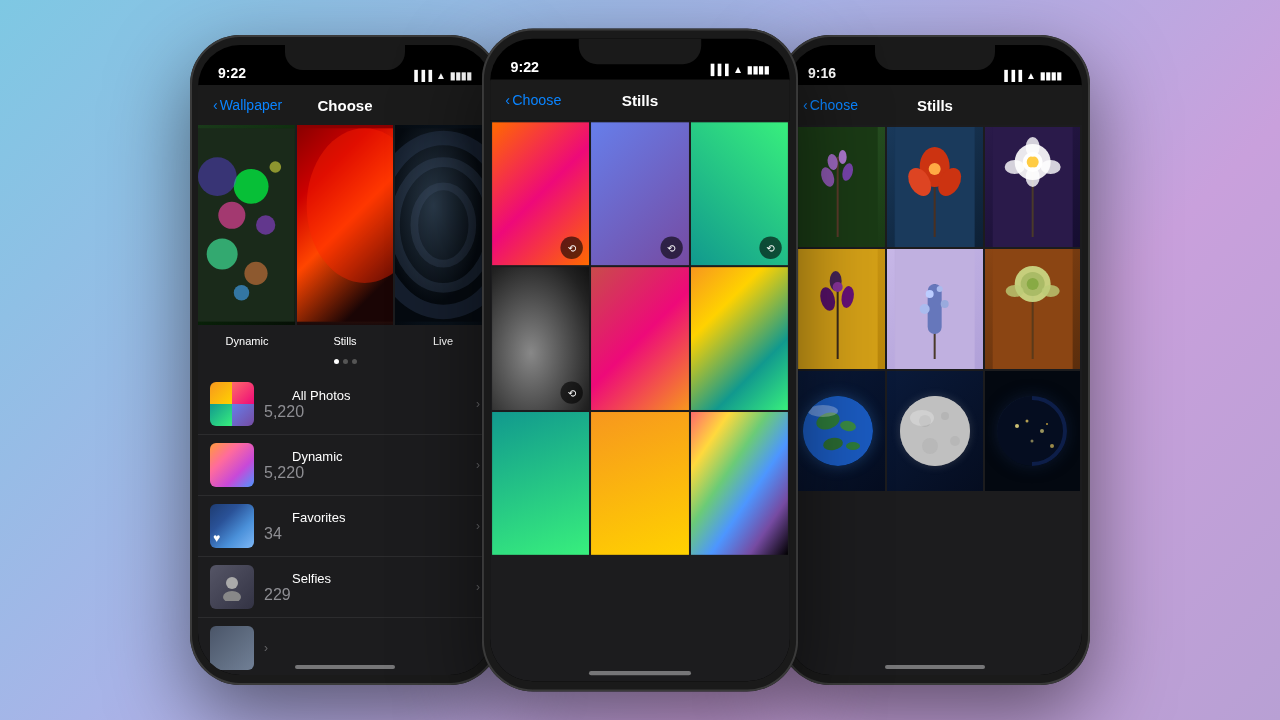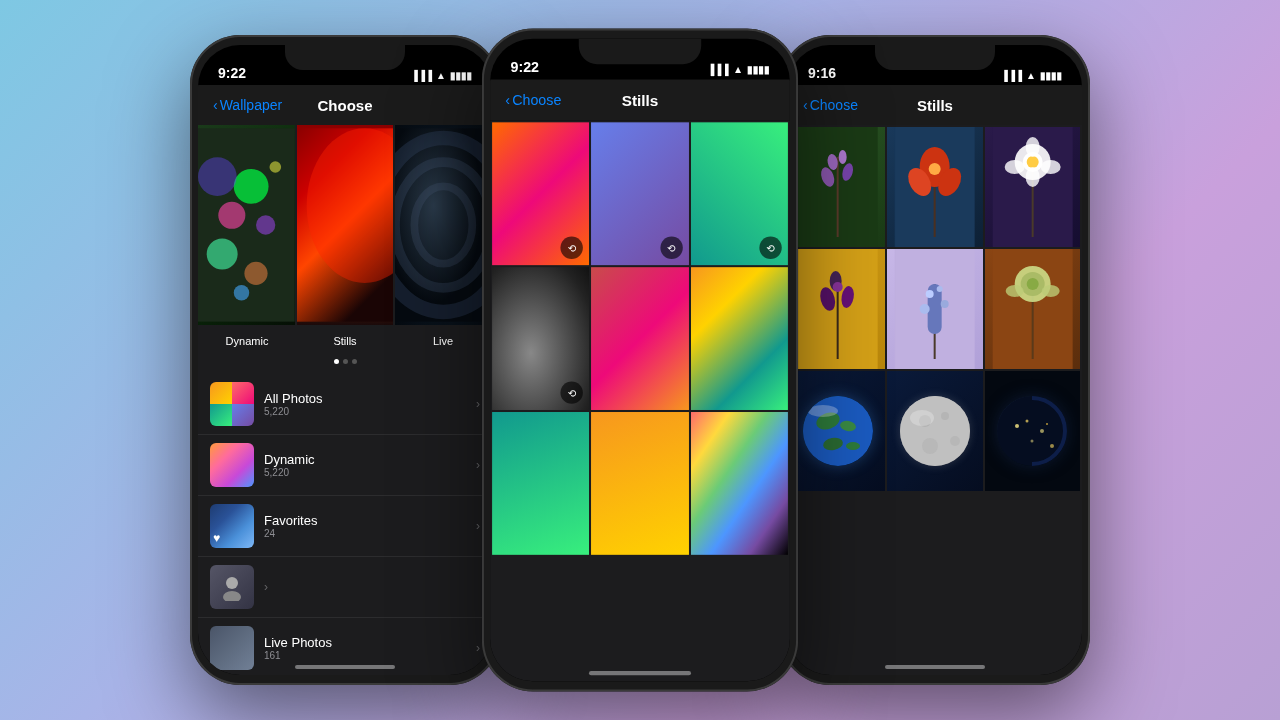--- a/index.html
+++ b/index.html
@@ -196,22 +196,22 @@
 
     .album-thumb {
       width: 44px;
       height: 44px;
       border-radius: 6px;
       overflow: hidden;
       flex-shrink: 0;
     }
 
     .album-info { flex: 1; }
-    .album-name { color: white; font-size: 13px; }
-    .album-count { color: #8e8e93; font-size: 10px; }
+    .album-name { color: white; font-size: 13px; margin-left: 28px; }
+    .album-count { color: #8e8e93; font-size: 16px; }
 
     .album-chevron {
       color: #636366;
       font-size: 12px;
     }
     .at-recents { background: linear-gradient(135deg, #ff9a3c, #ff6b9d, #c849d8, #4d96ff); }
     .at-favorites { background: linear-gradient(135deg, #1e3c72, #2a5298, #4a90d9, #7eb8f7); }
     .at-livephotos { background: linear-gradient(135deg, #4a5568, #718096); }
 
     
@@ -461,41 +461,41 @@
             </div>
             <span class="album-chevron">›</span>
           </div>
 
           <div class="album-row">
             <div class="album-thumb at-favorites" style="position:relative;">
               <div style="position:absolute;bottom:3px;left:3px;color:white;font-size:12px;">♥</div>
             </div>
             <div class="album-info">
               <div class="album-name">Favorites</div>
-              <div class="album-count">24</div>
+              <div class="album-count">34</div>
             </div>
             <span class="album-chevron">›</span>
           </div>
 
           <div class="album-row">
             <div class="album-thumb" style="background: linear-gradient(135deg,#556,#334); display:flex;align-items:center;justify-content:center;">
               <svg width="28" height="28" viewBox="0 0 28 28" xmlns="http://www.w3.org/2000/svg">
                 <circle cx="14" cy="10" r="6" fill="#aaa"></circle>
                 <ellipse cx="14" cy="24" rx="9" ry="6" fill="#888"></ellipse>
               </svg>
             </div>
+            <div class="album-info">
+              <div class="album-name">Selfies</div>
+              <div class="album-count">229</div>
+            </div>
             <span class="album-chevron">›</span>
           </div>
 
           <div class="album-row">
             <div class="album-thumb at-livephotos"></div>
-            <div class="album-info">
-              <div class="album-name">Live Photos</div>
-              <div class="album-count">161</div>
-            </div>
             <span class="album-chevron">›</span>
           </div>
 
         </div>
       </div>
 
       <div class="home-indicator"></div>
     </div>
   </div>
 

